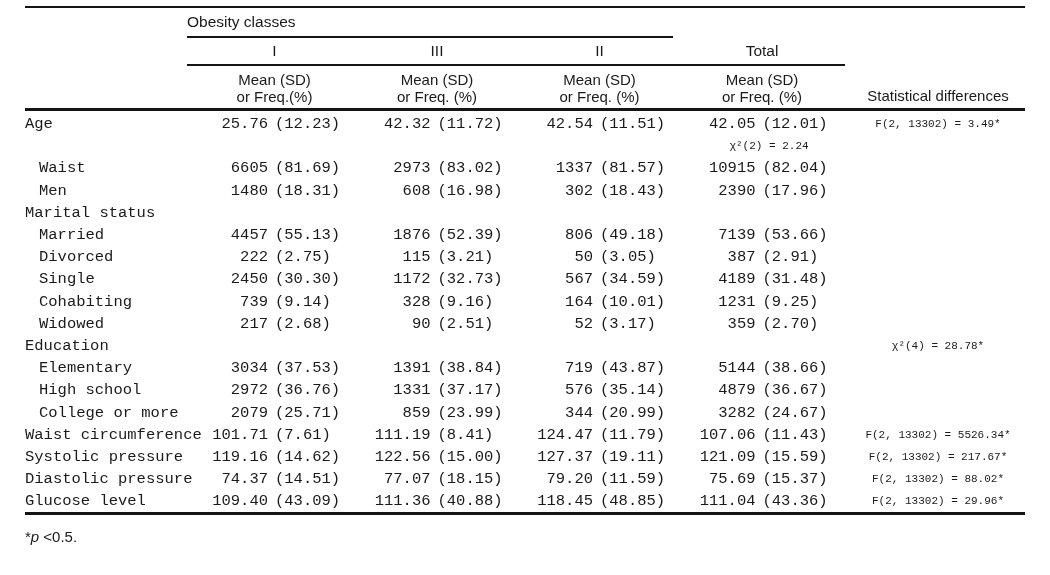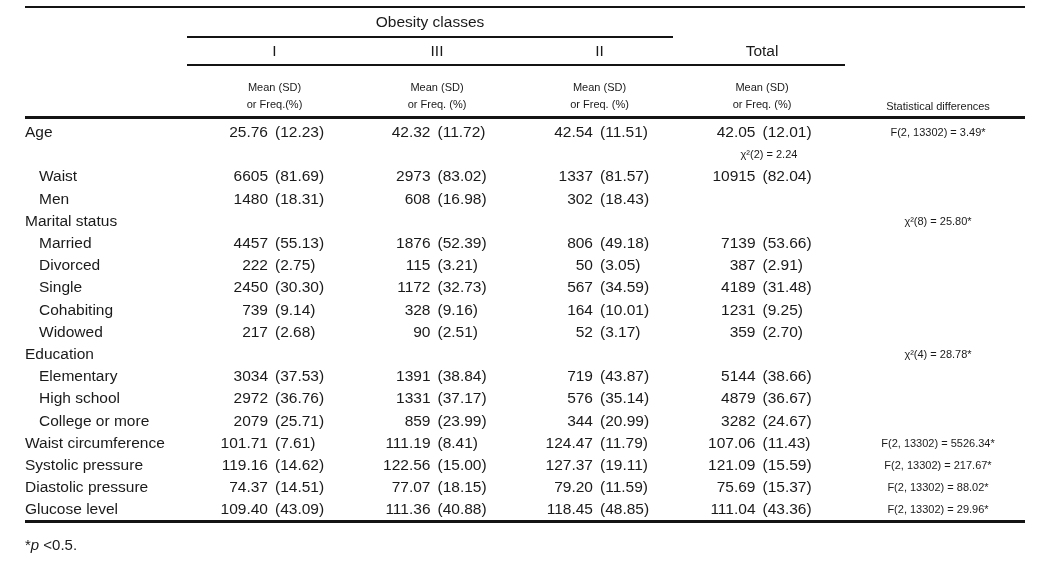--- a/index.html
+++ b/index.html
@@ -32,46 +32,46 @@
     display: grid;
     grid-template-columns: 162px 175px 150px 175px 150px 188px;
   }
   .hdr1 {
     display: grid;
     grid-template-columns: 162px 486px 352px;
     height: 28px;
     align-items: center;
   }
   .hdr1 .group-title {
-    text-align: center;
+    text-align: left;
     font-size: 15.5px;
   }
   .hdr2 {
     height: 26px;
     align-items: center;
     font-size: 15.5px;
   }
   .hdr2 .cl { text-align: center; }
   .hdr3 {
-    height: 50px;
+    height: 42px;
     align-items: end;
-    font-size: 11px;
+    font-size: 15px;
   }
   .subhead {
     text-align: center;
     line-height: 17px;
     padding-bottom: 3px;
   }
   .stats-head {
     text-align: center;
     padding-bottom: 4px;
     padding-left: 14px;
     white-space: nowrap;
   }
-  .tbody { padding-top: 2px; }
+  .tbody { padding-top: 2px; font-family: Liberation Mono, monospace; }
   .row {
     height: 22.2px;
     align-items: center;
     font-size: 15.5px;
   }
   .row-label { white-space: nowrap; }
   .row-label.indent { padding-left: 14px; }
   .data-cell {
     display: flex;
     justify-content: center;
@@ -216,41 +216,44 @@
       <span class="cell-paren">(18.31)</span>
     </div>
     <div class="data-cell">
       <span class="cell-value">608</span>
       <span class="cell-paren">(16.98)</span>
     </div>
     <div class="data-cell">
       <span class="cell-value">302</span>
       <span class="cell-paren">(18.43)</span>
     </div>
+    <div class="data-cell">
+      <span class="cell-value">2390</span>
+      <span class="cell-paren">(17.96)</span>
+    </div>
     <div class="stat-cell"></div>
   </div>
       <div class="row grid6">
     <div class="row-label">Marital status</div>
     <div class="data-cell">
       <span class="cell-value"></span>
       <span class="cell-paren"></span>
     </div>
     <div class="data-cell">
       <span class="cell-value"></span>
       <span class="cell-paren"></span>
     </div>
     <div class="data-cell">
       <span class="cell-value"></span>
       <span class="cell-paren"></span>
     </div>
     <div class="data-cell">
       <span class="cell-value"></span>
       <span class="cell-paren"></span>
     </div>
-    <div class="stat-cell">χ²(8) = 25.80*</div>
   </div>
       <div class="row grid6">
     <div class="row-label indent">Married</div>
     <div class="data-cell">
       <span class="cell-value">4457</span>
       <span class="cell-paren">(55.13)</span>
     </div>
     <div class="data-cell">
       <span class="cell-value">1876</span>
       <span class="cell-paren">(52.39)</span>

